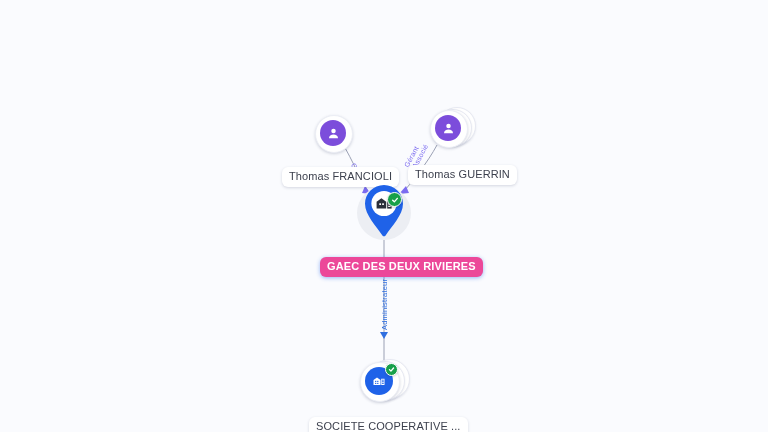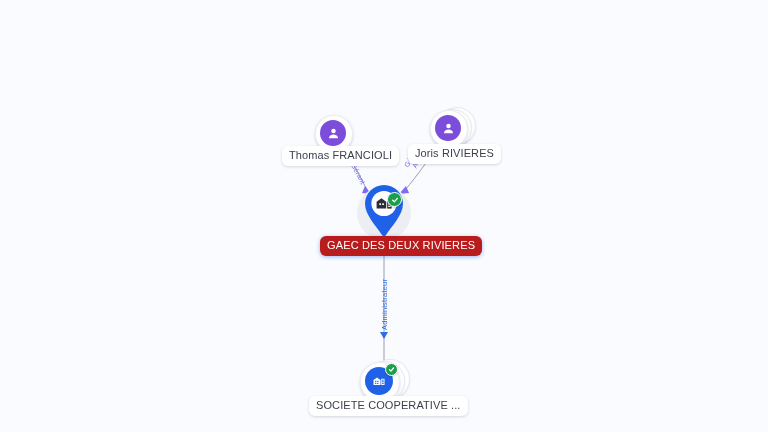--- a/index.html
+++ b/index.html
@@ -83,25 +83,26 @@
     position:absolute;
     background:#ffffff;
     color:#3b3f4c;
     font-size:11px;
     line-height:13px;
     padding:3px 7px 4px 7px;
     border-radius:6px;
     white-space:nowrap;
     box-shadow:0 1px 3px rgba(40,50,90,.18);
     letter-spacing:.1px;
+    margin-top:21px;
   }
   .lbl.selected{
-    background:#b91c1c;
+    background:#ec4899;
     color:#ffffff;
-    font-weight:400;
+    font-weight:700;
     box-shadow:0 1px 4px rgba(31,98,232,.45);
     letter-spacing:.15px;
     border-radius:6px;
   }
 
   
   .edge-lbl{
     position:absolute;
     font-size:7px;
     line-height:7.5px;
@@ -153,21 +154,21 @@
     <div class="stack-disc" style="left:8px;top:-3px;"></div>
     <div class="stack-disc" style="left:4px;top:-1.5px;"></div>
     <div class="person-halo" style="left:0;top:0;"></div>
     <div class="person-core" style="left:5px;top:5px;">
       <svg width="15" height="15" viewBox="0 0 24 24" fill="#ffffff">
         <circle cx="12" cy="8" r="3.6"></circle>
         <path d="M4.8 19.4c0-3.7 3.3-5.7 7.2-5.7s7.2 2 7.2 5.7z"></path>
       </svg>
     </div>
   </div>
-  <div class="lbl" style="left:408px;top:144px;">Joris RIVIERES</div>
+  <div class="lbl" style="left:408px;top:144px;">Thomas GUERRIN</div>
 
   <div class="pin-wrap" style="left:357px;top:186px;">
     <div class="pin-glow"></div>
     <div class="pin">
       <svg width="44" height="58" viewBox="0 0 44 58" xmlns="http://www.w3.org/2000/svg">
         <path d="M22 3 C11.5 3 3 11.4 3 21.8 C3 33 14.5 44.5 20.4 53.4 C21.2 54.6 22.8 54.6 23.6 53.4 C29.5 44.5 41 33 41 21.8 C41 11.4 32.5 3 22 3 Z" fill="#1f62e8"></path>
         <circle cx="22" cy="21.5" r="12.6" fill="#ffffff"></circle>
 
         <g fill="#2b2f3a">
           <path d="M14.6 26.6 L14.6 19.8 L19.4 16.3 L24.2 19.8 L24.2 26.6 Z"></path>

